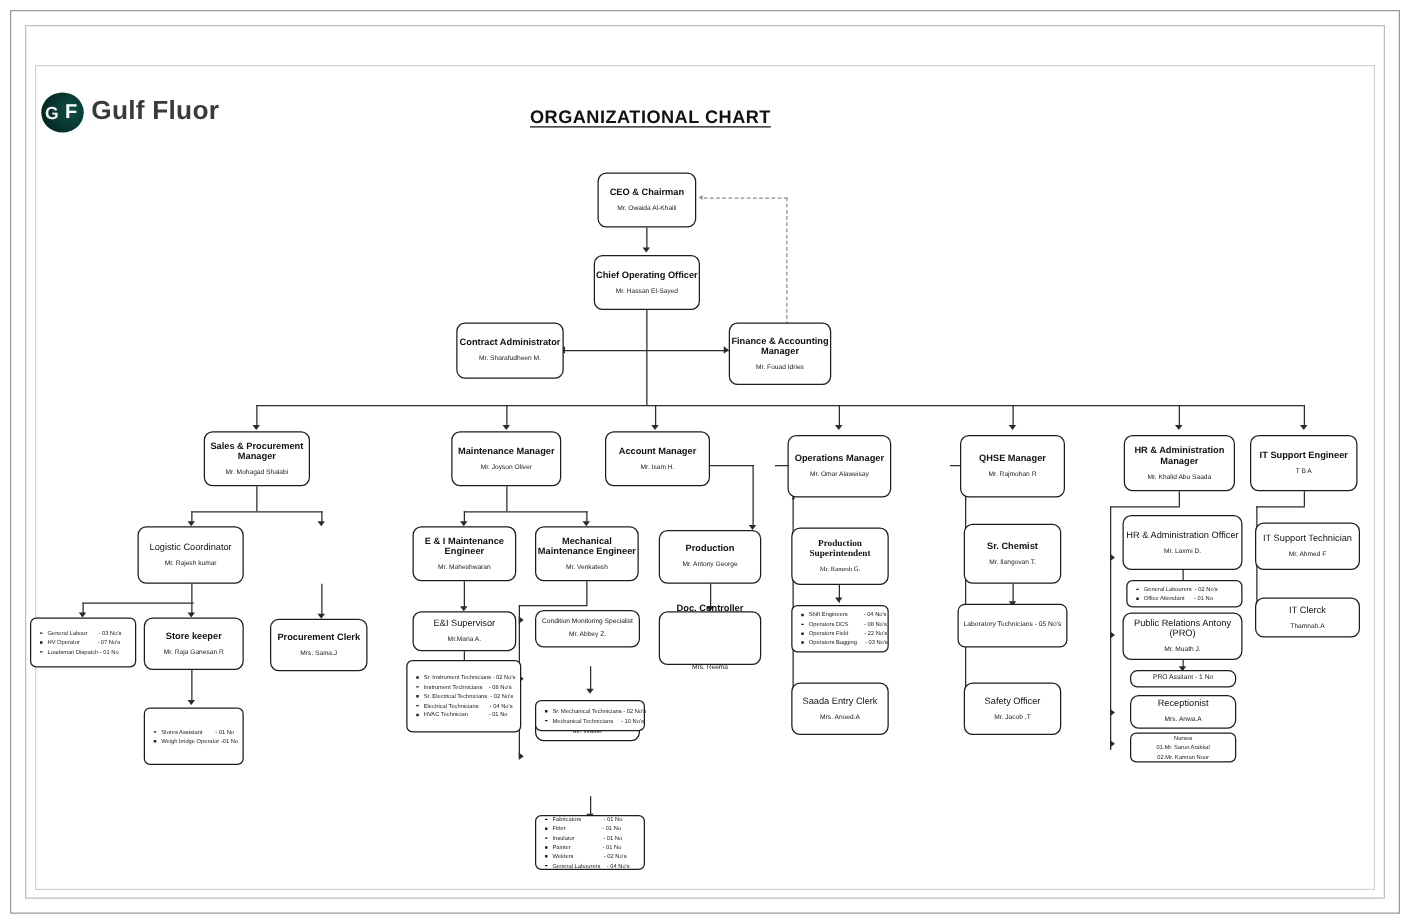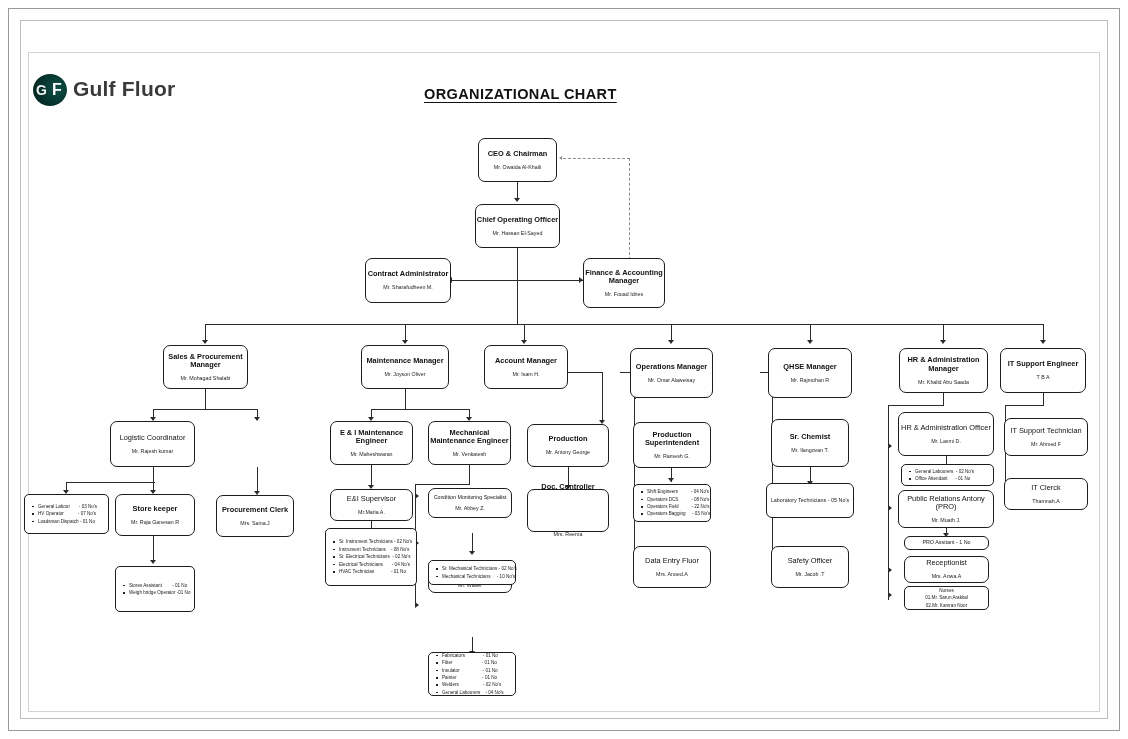--- a/index.html
+++ b/index.html
@@ -283,27 +283,27 @@
   <div class="node" style="left:527px;top:424px;width:82px;height:43px;">
     <div class="title t8">Production</div>
     <div class="person t6">Mr. Antony George</div>
   </div>
 
   <div class="node" style="left:527px;top:489px;width:82px;height:43px;gap:34px;">
     <div class="title t8">Doc. Controller</div>
     <div class="person t6">Mrs. Reema</div>
   </div>
 
-  <div class="node" style="left:633px;top:422px;width:78px;height:46px;">
+  <div class="node" style="left:633px;top:422px;width:78px;height:46px;font-family:Liberation Serif, serif;">
     <div class="title t8">Production Superintendent</div>
     <div class="person t6">Mr. Ramesh G.</div>
   </div>
 
   <div class="node plain" style="left:633px;top:546px;width:78px;height:42px;">
-    <div class="title t8">Data Entry Fluor</div>
+    <div class="title t8">Saada Entry Clerk</div>
     <div class="person t6">Mrs. Anoed.A</div>
   </div>
 
   <div class="node" style="left:771px;top:419px;width:78px;height:48px;">
     <div class="title t8">Sr. Chemist</div>
     <div class="person t6">Mr. Ilangovan T.</div>
   </div>
 
   <div class="node plain" style="left:771px;top:546px;width:78px;height:42px;">
     <div class="title t8">Safety Officer</div>

